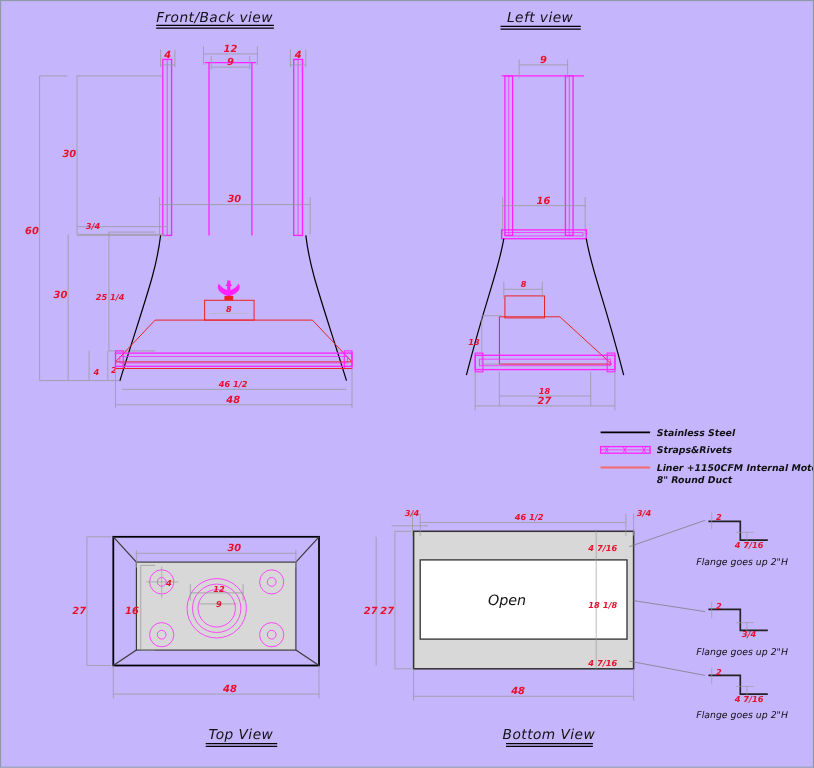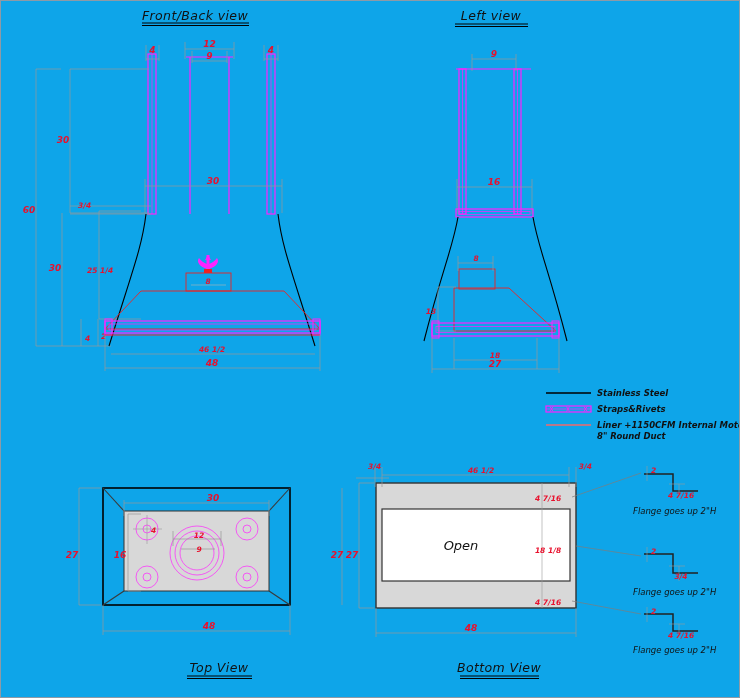--- a/index.html
+++ b/index.html
@@ -1,18 +1,18 @@
 <!DOCTYPE html>
 <html><head>
 <meta charset="utf-8">
 <style>
   html,body{margin:0;padding:0;background:#b9c6d2;}
   body{font-family:"DejaVu Sans",sans-serif;}
   #sheet{
-    position:relative;width:740px;height:698px;background:#0ea5e9;
+    position:relative;width:740px;height:698px;background:#c4b5fd;
     border:1px solid #8e9aa6;box-sizing:border-box;overflow:hidden;
   }
   #svgroot{position:absolute;left:0;top:0;width:740px;height:698px;}
   .vtitle{
     font-family:"DejaVu Sans",sans-serif;font-style:italic;font-size:12.5px;
     fill:#111;letter-spacing:.4px;
   }
   .dim{
     font-family:"DejaVu Sans",sans-serif;font-style:italic;font-size:9px;
     fill:#e8112d;font-weight:bold;

